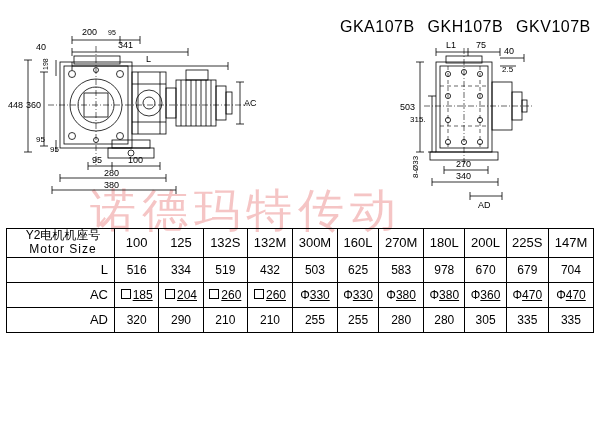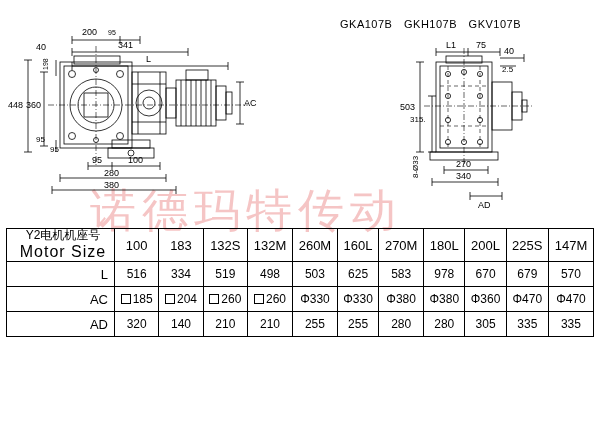--- a/index.html
+++ b/index.html
@@ -20,21 +20,21 @@
     font-size:46px;
     font-family:"Liberation Serif", serif;
     letter-spacing:6px;
     white-space:nowrap;
     opacity:.75;
     pointer-events:none;
   }
   .title-row{
     position:absolute;
     left:340px;top:18px;
-    font-size:11px;
+    font-size:16px;
     letter-spacing:.5px;
     white-space:nowrap;
   }
   .title-row span{margin-right:8px;}
   svg{position:absolute;left:0;top:0;}
   
   table{
     position:absolute;
     left:6px;top:228px;
     width:588px;
@@ -55,32 +55,32 @@
     font-size:12px;
     line-height:1.15;
   }
   td.rowlab{
     text-align:right;
     padding-right:6px;
     font-size:13px;
   }
   .hdr-two{display:block;}
   .hdr-two.cn{font-size:12px;}
-  .hdr-two.en{font-size:16px;letter-spacing:1px;}
+  .hdr-two.en{font-size:12px;letter-spacing:1px;}
   td.colhdr{font-size:13px;font-weight:normal;}
   .sq{
     display:inline-block;
     width:8px;height:8px;
     border:1px solid #000;
     margin-right:2px;
     vertical-align:middle;
     position:relative;
     top:-1px;
   }
-  .cellwrap{display:inline-block;}
+  .cellwrap{display:inline-block;text-decoration:underline;}
 </style>
 </head>
 <body>
 
 <div class="stage">
 
   <div class="wm">诺德玛特传动</div>
 
   <div class="title-row">
     <span>GKA107B</span>
@@ -285,63 +285,63 @@
   </svg>
 
   <table>
     <tbody>
       <tr>
         <td class="hdr" rowspan="1">
           <span class="hdr-two cn">Y2电机机座号</span>
           <span class="hdr-two en">Motor Size</span>
         </td>
         <td class="colhdr">100</td>
-        <td class="colhdr">183</td>
+        <td class="colhdr">125</td>
         <td class="colhdr">132S</td>
         <td class="colhdr">132M</td>
-        <td class="colhdr">260M</td>
+        <td class="colhdr">300M</td>
         <td class="colhdr">160L</td>
         <td class="colhdr">270M</td>
         <td class="colhdr">180L</td>
         <td class="colhdr">200L</td>
         <td class="colhdr">225S</td>
         <td class="colhdr">147M</td>
       </tr>
       <tr>
         <td class="rowlab">L</td>
         <td>516</td>
         <td>334</td>
         <td>519</td>
-        <td>498</td>
+        <td>432</td>
         <td>503</td>
         <td>625</td>
         <td>583</td>
         <td>978</td>
         <td>670</td>
         <td>679</td>
-        <td>570</td>
+        <td>704</td>
       </tr>
       <tr>
         <td class="rowlab">AC</td>
         <td><span class="sq"></span><span class="cellwrap">185</span></td>
         <td><span class="sq"></span><span class="cellwrap">204</span></td>
         <td><span class="sq"></span><span class="cellwrap">260</span></td>
         <td><span class="sq"></span><span class="cellwrap">260</span></td>
         <td><span>Φ</span><span class="cellwrap">330</span></td>
         <td><span>Φ</span><span class="cellwrap">330</span></td>
         <td><span>Φ</span><span class="cellwrap">380</span></td>
         <td><span>Φ</span><span class="cellwrap">380</span></td>
         <td><span>Φ</span><span class="cellwrap">360</span></td>
         <td><span>Φ</span><span class="cellwrap">470</span></td>
         <td><span>Φ</span><span class="cellwrap">470</span></td>
       </tr>
       <tr>
         <td class="rowlab">AD</td>
         <td>320</td>
-        <td>140</td>
+        <td>290</td>
         <td>210</td>
         <td>210</td>
         <td>255</td>
         <td>255</td>
         <td>280</td>
         <td>280</td>
         <td>305</td>
         <td>335</td>
         <td>335</td>
       </tr>

